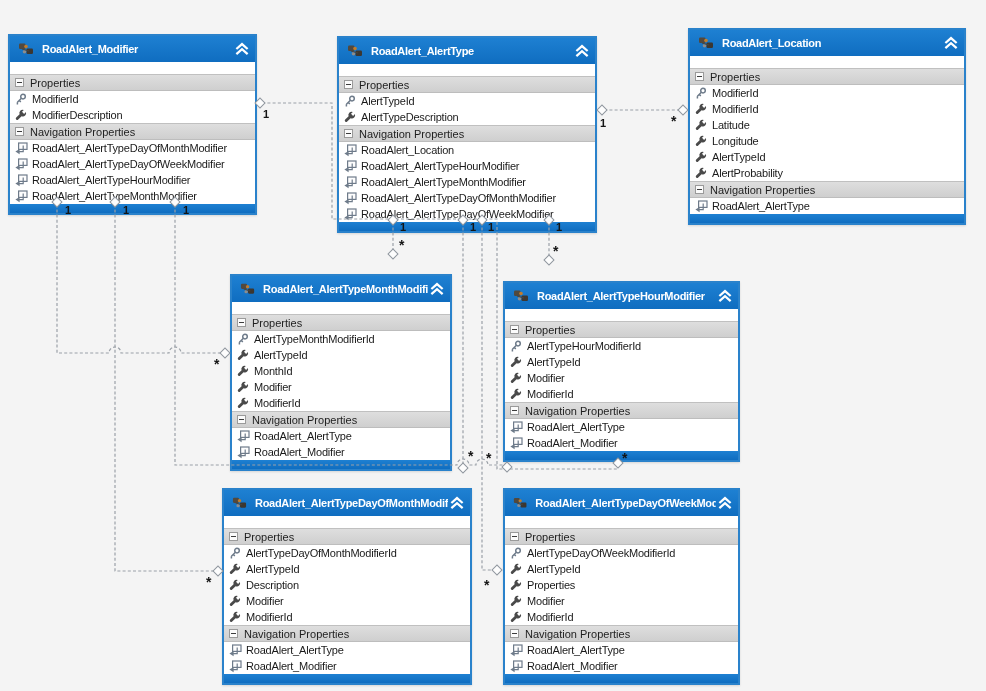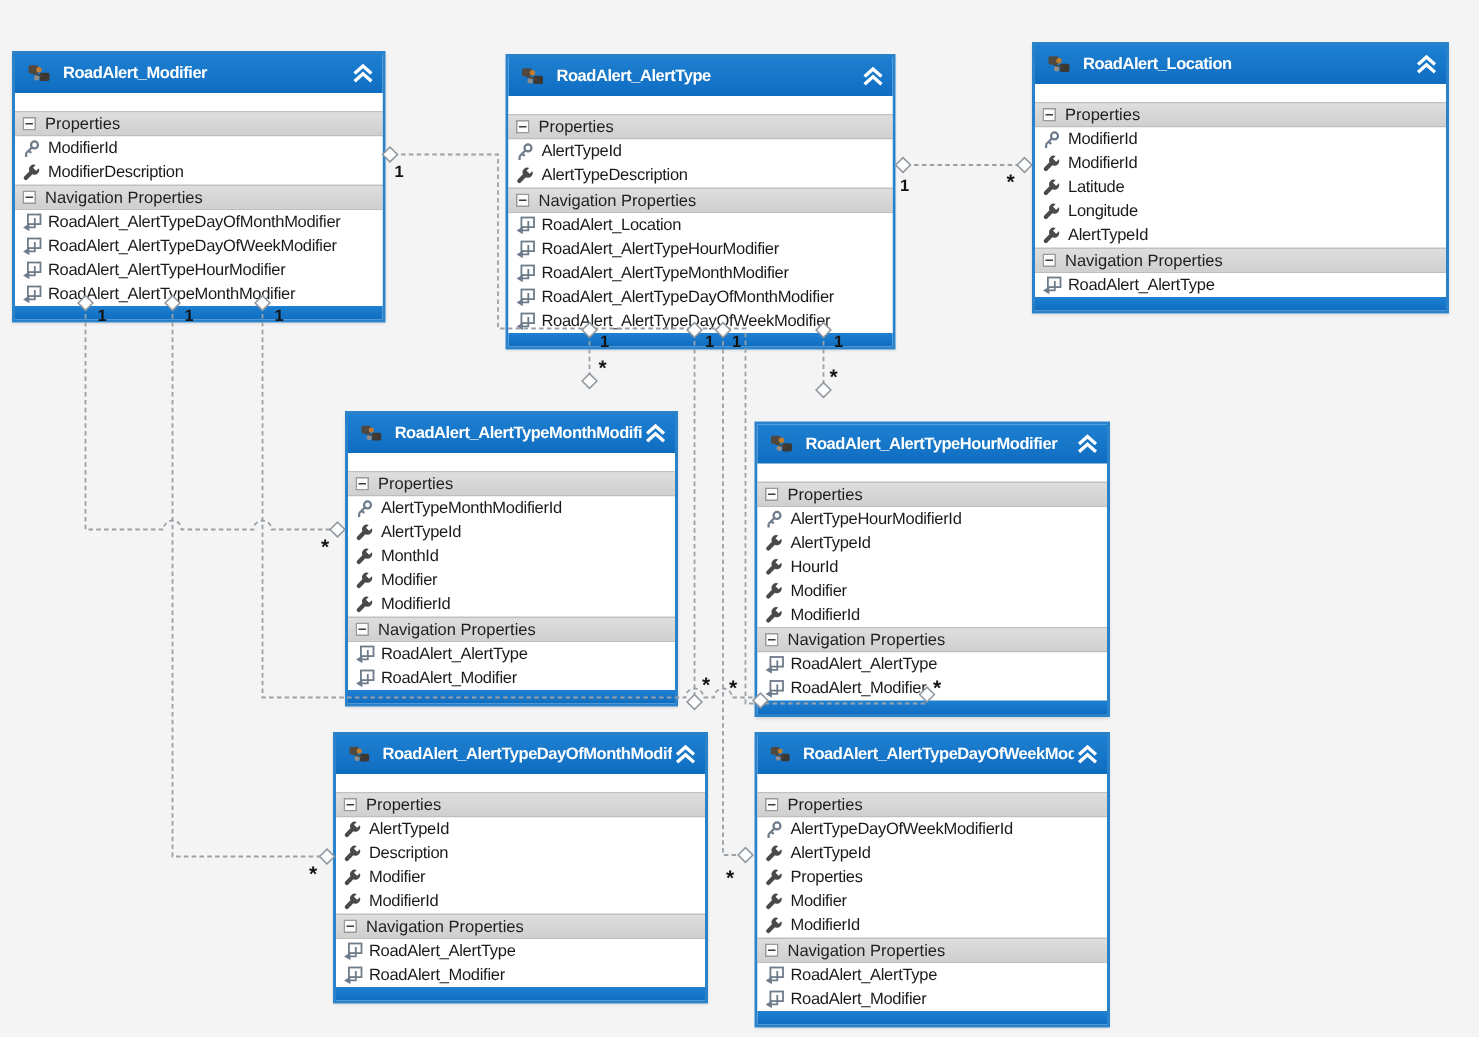--- a/index.html
+++ b/index.html
@@ -243,20 +243,26 @@
             <path d="M11.9 3.1 A3.2 3.2 0 0 1 7.6 7.2 L4.2 10.6 A1.4 1.4 0 0 1 2.2 8.6 L5.6 5.2 A3.2 3.2 0 0 1 9.8 1 L8 2.8 L10.1 4.9 Z" fill="#4a4a4a"></path>
           </svg>
           <span class="row-label">Longitude</span>
         </div>
         <div class="row">
           <svg class="ricon" viewBox="0 0 14 13">
             <path d="M11.9 3.1 A3.2 3.2 0 0 1 7.6 7.2 L4.2 10.6 A1.4 1.4 0 0 1 2.2 8.6 L5.6 5.2 A3.2 3.2 0 0 1 9.8 1 L8 2.8 L10.1 4.9 Z" fill="#4a4a4a"></path>
           </svg>
           <span class="row-label">AlertTypeId</span>
         </div>
+        <div class="row">
+          <svg class="ricon" viewBox="0 0 14 13">
+            <path d="M11.9 3.1 A3.2 3.2 0 0 1 7.6 7.2 L4.2 10.6 A1.4 1.4 0 0 1 2.2 8.6 L5.6 5.2 A3.2 3.2 0 0 1 9.8 1 L8 2.8 L10.1 4.9 Z" fill="#4a4a4a"></path>
+          </svg>
+          <span class="row-label">AlertProbability</span>
+        </div>
         <div class="sec-hdr">
           <svg width="9" height="9" viewBox="0 0 9 9">
             <rect x="0.5" y="0.5" width="8" height="8" fill="#fbfbfb" stroke="#9a9a9a"></rect>
             <line x1="2" y1="4.5" x2="7" y2="4.5" stroke="#3c3c3c"></line>
           </svg>
           <span class="sec-label">Navigation Properties</span>
         </div>
         <div class="row">
           <svg class="ricon" viewBox="0 0 14 13">
             <rect x="4.6" y="1" width="8.4" height="6.4" fill="#fdfdfd" stroke="#6e7b8a" stroke-width="1.2"></rect>
@@ -379,26 +385,20 @@
         <div class="row">
           <svg class="ricon" viewBox="0 0 14 13">
             <path d="M11.9 3.1 A3.2 3.2 0 0 1 7.6 7.2 L4.2 10.6 A1.4 1.4 0 0 1 2.2 8.6 L5.6 5.2 A3.2 3.2 0 0 1 9.8 1 L8 2.8 L10.1 4.9 Z" fill="#4a4a4a"></path>
           </svg>
           <span class="row-label">AlertTypeId</span>
         </div>
         <div class="row">
           <svg class="ricon" viewBox="0 0 14 13">
             <path d="M11.9 3.1 A3.2 3.2 0 0 1 7.6 7.2 L4.2 10.6 A1.4 1.4 0 0 1 2.2 8.6 L5.6 5.2 A3.2 3.2 0 0 1 9.8 1 L8 2.8 L10.1 4.9 Z" fill="#4a4a4a"></path>
           </svg>
-          <span class="row-label">HourId</span>
-        </div>
-        <div class="row">
-          <svg class="ricon" viewBox="0 0 14 13">
-            <path d="M11.9 3.1 A3.2 3.2 0 0 1 7.6 7.2 L4.2 10.6 A1.4 1.4 0 0 1 2.2 8.6 L5.6 5.2 A3.2 3.2 0 0 1 9.8 1 L8 2.8 L10.1 4.9 Z" fill="#4a4a4a"></path>
-          </svg>
           <span class="row-label">Modifier</span>
         </div>
         <div class="row">
           <svg class="ricon" viewBox="0 0 14 13">
             <path d="M11.9 3.1 A3.2 3.2 0 0 1 7.6 7.2 L4.2 10.6 A1.4 1.4 0 0 1 2.2 8.6 L5.6 5.2 A3.2 3.2 0 0 1 9.8 1 L8 2.8 L10.1 4.9 Z" fill="#4a4a4a"></path>
           </svg>
           <span class="row-label">ModifierId</span>
         </div>
         <div class="sec-hdr">
           <svg width="9" height="9" viewBox="0 0 9 9">
@@ -440,20 +440,27 @@
             <path d="M3 11.6 L8 7.2 L13 11.6" fill="none" stroke="#fff" stroke-width="2"></path>
           </svg>
         </div>
         <div class="ent-gap"></div>
         <div class="sec-hdr">
           <svg width="9" height="9" viewBox="0 0 9 9">
             <rect x="0.5" y="0.5" width="8" height="8" fill="#fbfbfb" stroke="#9a9a9a"></rect>
             <line x1="2" y1="4.5" x2="7" y2="4.5" stroke="#3c3c3c"></line>
           </svg>
           <span class="sec-label">Properties</span>
+        </div>
+        <div class="row">
+          <svg class="ricon" viewBox="0 0 14 13">
+            <circle cx="9" cy="3.6" r="2.3" fill="none" stroke="#6e7b8a" stroke-width="1.5"></circle>
+            <path d="M7.4 5.2 L3.4 9.2 M3.4 9.2 L3.4 11.6 M5.2 7.4 L6.8 9" stroke="#6e7b8a" stroke-width="1.5" fill="none"></path>
+          </svg>
+          <span class="row-label">AlertTypeDayOfMonthModifierId</span>
         </div>
         <div class="row">
           <svg class="ricon" viewBox="0 0 14 13">
             <path d="M11.9 3.1 A3.2 3.2 0 0 1 7.6 7.2 L4.2 10.6 A1.4 1.4 0 0 1 2.2 8.6 L5.6 5.2 A3.2 3.2 0 0 1 9.8 1 L8 2.8 L10.1 4.9 Z" fill="#4a4a4a"></path>
           </svg>
           <span class="row-label">AlertTypeId</span>
         </div>
         <div class="row">
           <svg class="ricon" viewBox="0 0 14 13">
             <path d="M11.9 3.1 A3.2 3.2 0 0 1 7.6 7.2 L4.2 10.6 A1.4 1.4 0 0 1 2.2 8.6 L5.6 5.2 A3.2 3.2 0 0 1 9.8 1 L8 2.8 L10.1 4.9 Z" fill="#4a4a4a"></path>

